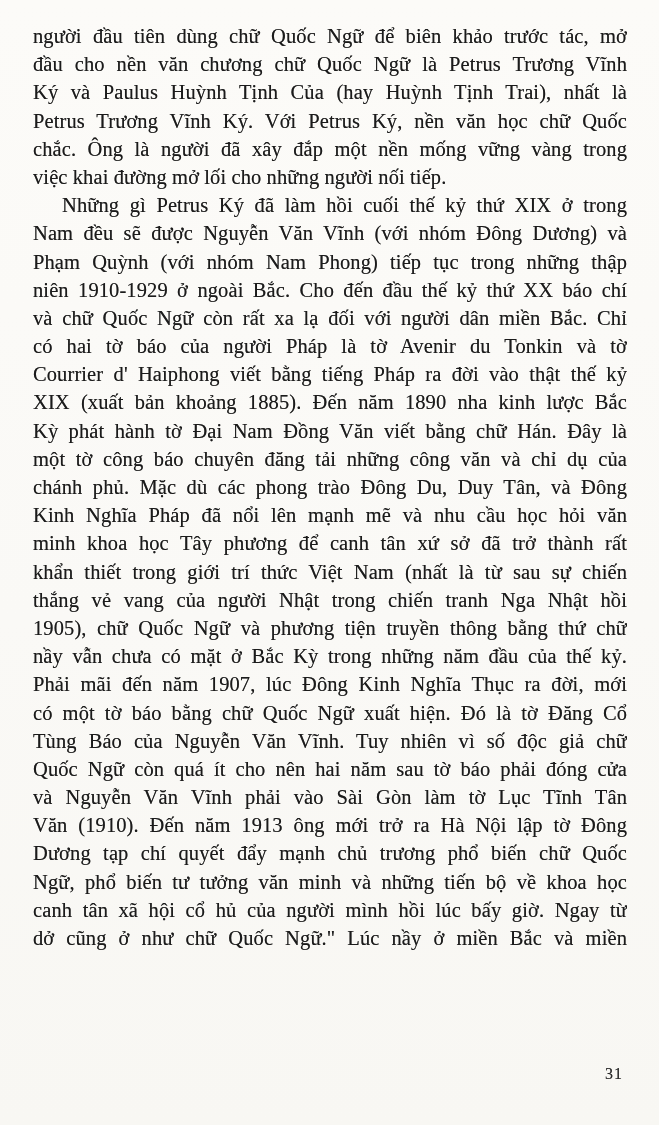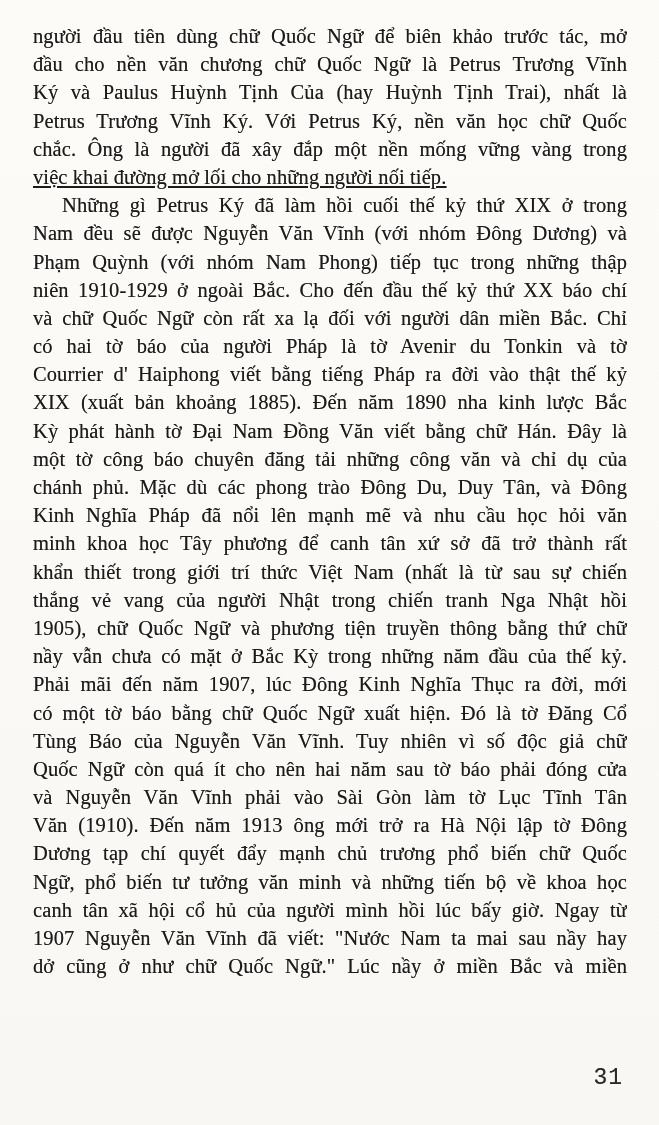--- a/index.html
+++ b/index.html
@@ -34,34 +34,32 @@
     height: 28.2px;
     text-align: justify;
     text-align-last: justify;
     white-space: nowrap-disabled; 
     letter-spacing: 0.1px;
     text-shadow: 0 0 0.45px rgba(20,20,20,0.55);
     overflow: hidden;
   }
   .line.flush-left {
     text-align-last: left;
-    text-decoration: underline;
   }
   .line.indent {
     text-indent: 29px;
   }
   .page-number {
     position: absolute;
     right: 36px;
     top: 1065px;
-    font-size: 23px;
+    font-size: 16px;
     color: #2a2a2a;
     letter-spacing: 1px;
     text-shadow: 0 0 0.4px rgba(20,20,20,0.5);
-    font-family: Liberation Mono, monospace;
   }
 </style>
 </head>
 <body>
 
 <div class="page">
   <div class="text-block">
       <div class="line">người đầu tiên dùng chữ Quốc Ngữ để biên khảo trước tác, mở</div>
       <div class="line">đầu cho nền văn chương chữ Quốc Ngữ là Petrus Trương Vĩnh</div>
       <div class="line">Ký và Paulus Huỳnh Tịnh Của (hay Huỳnh Tịnh Trai), nhất là</div>
@@ -87,17 +85,16 @@
       <div class="line">nầy vẫn chưa có mặt ở Bắc Kỳ trong những năm đầu của thế kỷ.</div>
       <div class="line">Phải mãi đến năm 1907, lúc Đông Kinh Nghĩa Thục ra đời, mới</div>
       <div class="line">có một tờ báo bằng chữ Quốc Ngữ xuất hiện. Đó là tờ Đăng Cổ</div>
       <div class="line">Tùng Báo của Nguyễn Văn Vĩnh. Tuy nhiên vì số độc giả chữ</div>
       <div class="line">Quốc Ngữ còn quá ít cho nên hai năm sau tờ báo phải đóng cửa</div>
       <div class="line">và Nguyễn Văn Vĩnh phải vào Sài Gòn làm tờ Lục Tĩnh Tân</div>
       <div class="line">Văn (1910). Đến năm 1913 ông mới trở ra Hà Nội lập tờ Đông</div>
       <div class="line">Dương tạp chí quyết đẩy mạnh chủ trương phổ biến chữ Quốc</div>
       <div class="line">Ngữ, phổ biến tư tưởng văn minh và những tiến bộ về khoa học</div>
       <div class="line">canh tân xã hội cổ hủ của người mình hồi lúc bấy giờ. Ngay từ</div>
-      <div class="line">1907 Nguyễn Văn Vĩnh đã viết: "Nước Nam ta mai sau nầy hay</div>
       <div class="line">dở cũng ở như chữ Quốc Ngữ." Lúc nầy ở miền Bắc và miền</div>
     </div>
   <div class="page-number">31</div>
 </div>
 
 </body></html>

